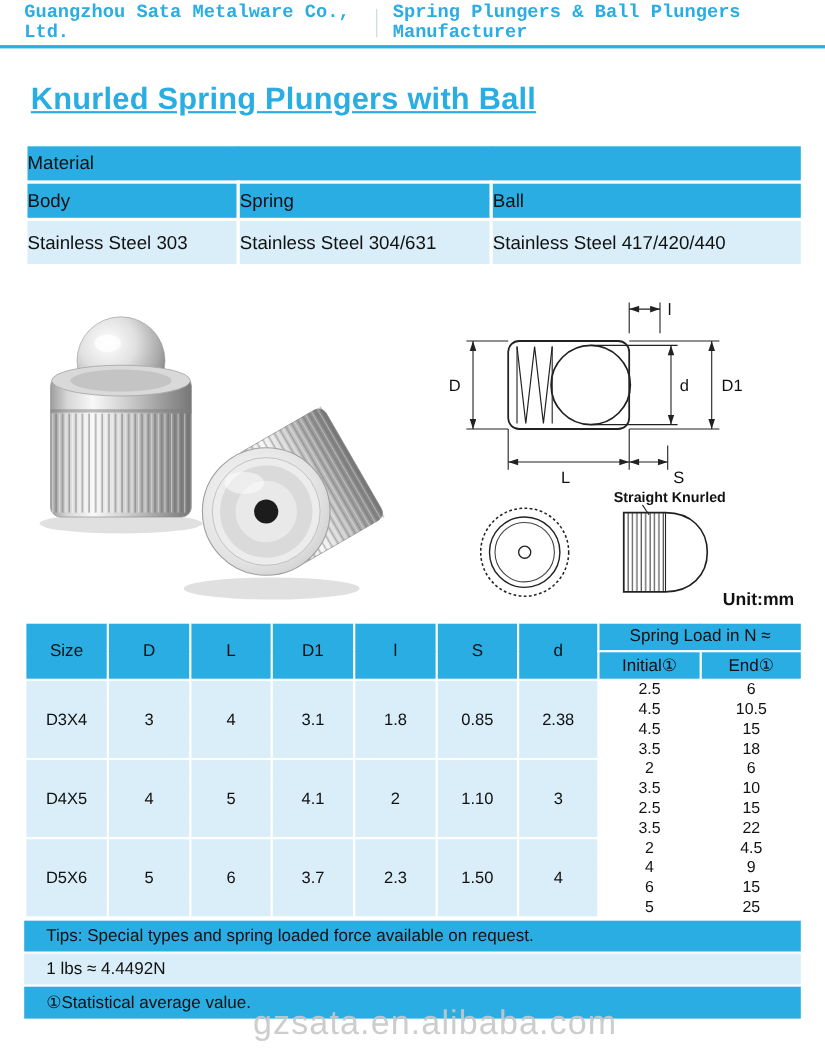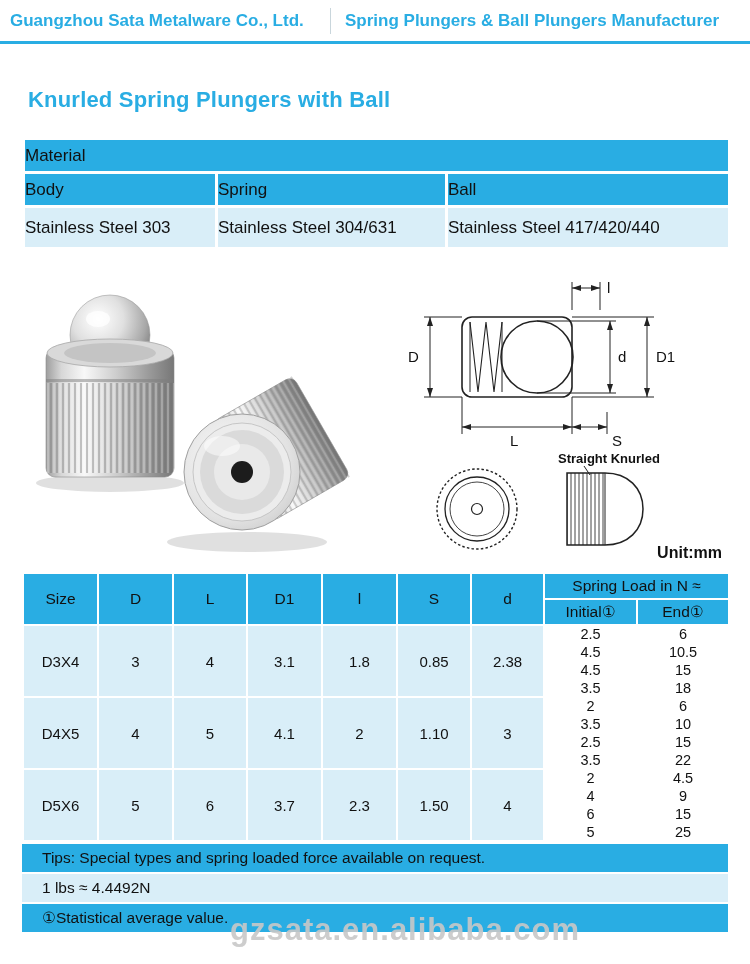--- a/index.html
+++ b/index.html
@@ -2,26 +2,26 @@
 <html style="--accent: #29ade3; --light: #d9eef8;"><head>
 <meta charset="utf-8">
 <style>
   :root { --accent:#29ade3; --light:#d9eef8; }
   * { margin:0; padding:0; box-sizing:border-box; }
   html,body { background:#fff; }
   body { font-family:"Liberation Sans", sans-serif; color:#111; }
   .page { width:750px; height:964px; position:relative; background:#fff; overflow:hidden; }
 
   
-  .topbar { display:flex; align-items:center; padding:9px 10px; border-bottom:3px solid var(--accent); height:44px; }
+  .topbar { display:flex; align-items:center; padding:9px 22px; border-bottom:3px solid var(--accent); height:44px;font-family:Liberation Mono, monospace; }
   .company { flex:0 0 320px; color:var(--accent); font-size:17px; font-weight:700; }
   .vdivider { width:1px; height:26px; background:#c9d6dc; margin-right:14px; }
   .tagline { flex:1; color:var(--accent); font-size:17px; font-weight:700; }
 
-  .page-title { margin:43px 0 0 28px; color:var(--accent); font-size:22px; font-weight:700; letter-spacing:.2px; }
+  .page-title { margin:30px 0 0 28px; color:var(--accent); font-size:28px; font-weight:700; letter-spacing:.2px;text-decoration:underline; }
 
   
   table.material { border-collapse:collapse; table-layout:fixed; width:706px; margin:24px 22px 0; font-size:17px; }
   table.material td { border:3px solid #fff; text-align:left; }
   table.material td.hdr { background:var(--accent); height:34px; }
   table.material td.val { background:var(--light); height:42px; }
 
   
   .figures { display:flex; margin:12px 22px 0; height:302px; }
   .photo-wrap { width:340px; }
@@ -35,21 +35,21 @@
   table.spec thead th { background:var(--accent); height:26px; font-size:15.5px; }
   table.spec td.dim { background:var(--light); font-size:15px; }
   table.spec td.load { background:#fff; height:18px; font-size:14.5px; }
 
   
   .bar { width:706px; margin:2px 22px 0; padding:5px 20px; font-size:15.5px; }
   .bar.accent { background:var(--accent); }
   .bar.light { background:var(--light); }
 
   .watermark { position:absolute; left:230px; top:912px; font-size:31px; letter-spacing:1px;
-               color:#c8c8c8; opacity:.9; pointer-events:none; white-space:nowrap;font-weight:bold; }
+               color:#c8c8c8; opacity:.9; pointer-events:none; white-space:nowrap; }
 </style>
 </head>
 <body>
 
 <div class="page">
 
   <div class="topbar">
     <div class="company">Guangzhou Sata Metalware Co., Ltd.</div>
     <div class="vdivider"></div>
     <div class="tagline">Spring Plungers &amp; Ball Plungers Manufacturer</div>

